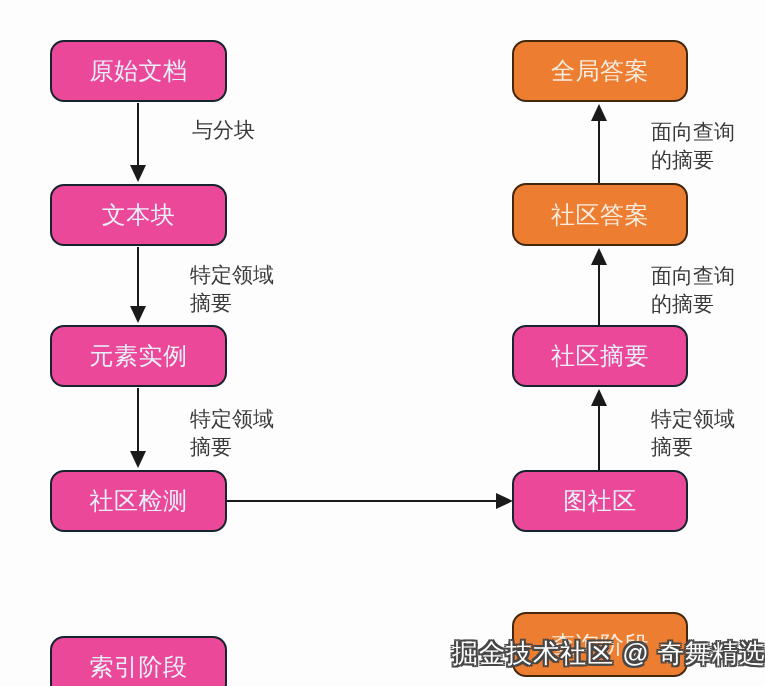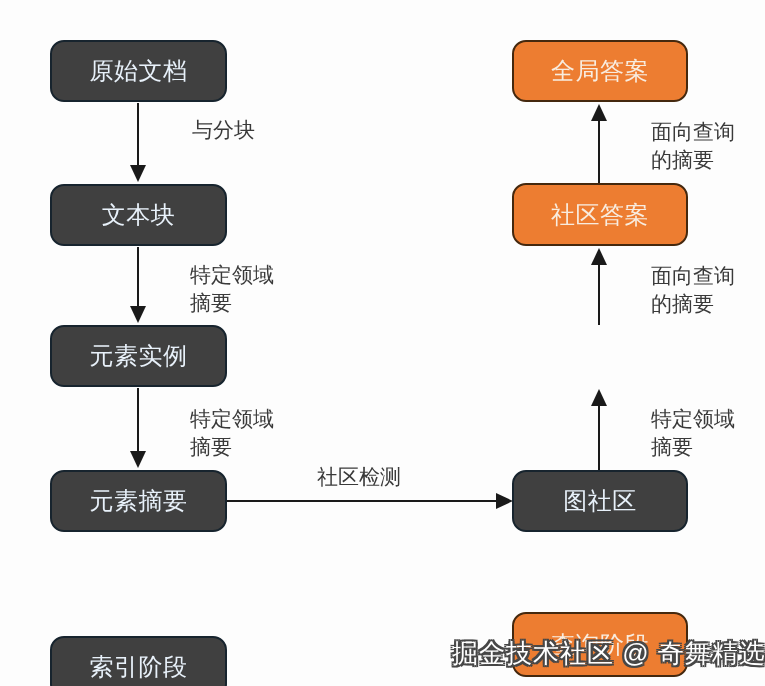--- a/index.html
+++ b/index.html
@@ -23,21 +23,21 @@
   .node {
     position: absolute;
     z-index: 2;
     border-radius: 14px;
     display: flex;
     align-items: center;
     justify-content: center;
     box-sizing: border-box;
   }
   .node.blue {
-    background: #404040;
+    background: #ec4899;
     border: 2px solid #17242E;
   }
   .node.orange {
     background: #ED7D31;
     border: 2px solid #44280E;
   }
   .node-label {
     font-size: 24px;
     letter-spacing: 0.5px;
     white-space: nowrap;
@@ -116,35 +116,38 @@
 
   <div class="node blue" style="left:50px; top:325px; width:177px; height:62px;">
     <span class="node-label">元素实例</span>
   </div>
 
   <div class="node blue" style="left:50px; top:184px; width:177px; height:62px;">
     <span class="node-label">文本块</span>
   </div>
 
   <div class="node blue" style="left:50px; top:470px; width:177px; height:62px;">
-    <span class="node-label">元素摘要</span>
+    <span class="node-label">社区检测</span>
   </div>
 
   <div class="node blue" style="left:50px; top:615px; width:177px; height:62px;margin-top:21px;">
     <span class="node-label">索引阶段</span>
   </div>
 
   <div class="node orange" style="left:512px; top:40px; width:176px; height:62px;">
     <span class="node-label">全局答案</span>
   </div>
 
   <div class="node orange" style="left:512px; top:183px; width:176px; height:63px;">
     <span class="node-label">社区答案</span>
   </div>
 
+  <div class="node blue" style="left:512px; top:325px; width:176px; height:62px;">
+    <span class="node-label">社区摘要</span>
+  </div>
 
   <div class="node orange" style="left:512px; top:612px; width:176px; height:65px;">
     <span class="node-label">查询阶段</span>
   </div>
 
   <div class="node blue" style="left:512px; top:470px; width:176px; height:62px;">
     <span class="node-label">图社区</span>
   </div>
 
   <div class="edge-label" style="left:192px; top:116px;">
@@ -154,23 +157,20 @@
   <div class="edge-label" style="left:190px; top:261px;">
     <div>特定领域</div>
     <div>摘要</div>
   </div>
 
   <div class="edge-label" style="left:190px; top:405px;">
     <div>特定领域</div>
     <div>摘要</div>
   </div>
 
-  <div class="edge-label" style="left:317px; top:463px;">
-    <div>社区检测</div>
-  </div>
 
   <div class="edge-label" style="left:651px; top:405px;">
     <div>特定领域</div>
     <div>摘要</div>
   </div>
 
   <div class="edge-label" style="left:651px; top:262px;">
     <div>面向查询</div>
     <div>的摘要</div>
   </div>

